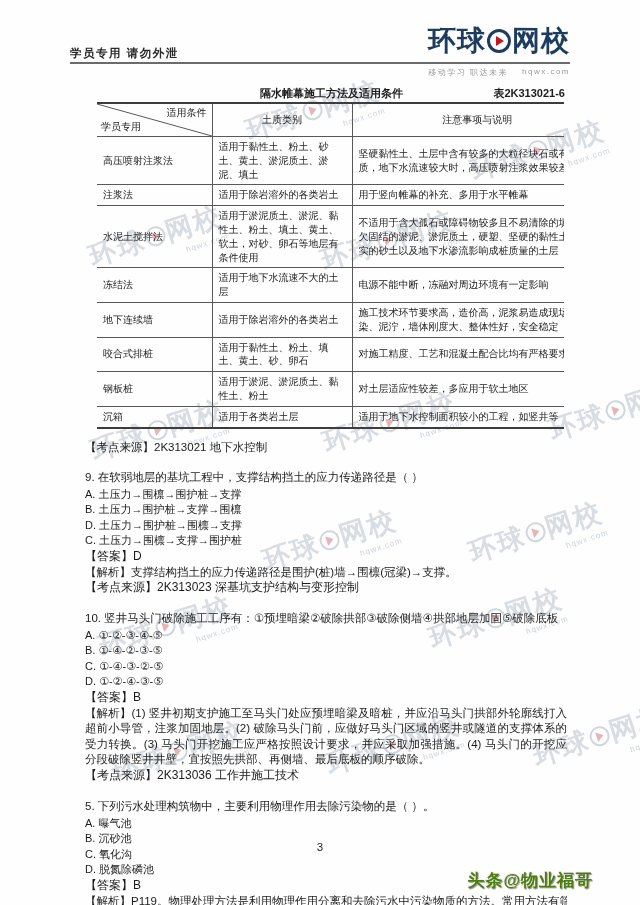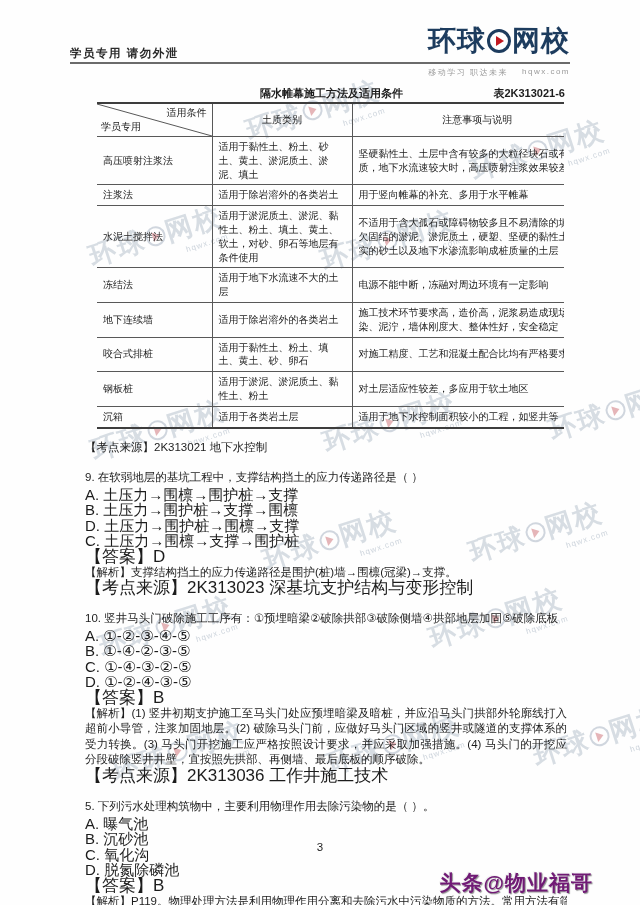--- a/index.html
+++ b/index.html
@@ -44,29 +44,29 @@
   table.grid td + td{border-left:1px solid #585858;}
   .cell-method{text-align:left;}
   .hdr{text-align:center;font-weight:normal;}
   .diag{position:relative;height:32px;padding:0 !important;}
   .diag svg{position:absolute;inset:0;}
   .diag-top{position:absolute;top:2px;right:5px;}
   .diag-bottom{position:absolute;bottom:2px;left:4px;}
 
   .src{font-size:11.5px;margin:11px 0 0;}
   .stem{font-size:11.5px;line-height:16px;margin:14px 0 2px;white-space:nowrap;overflow:hidden;}
-  .opt{font-size:15px;line-height:15.6px;}
-  .ans{font-size:17px;line-height:15.6px;}
+  .opt{font-size:11px;line-height:15.6px;}
+  .ans{font-size:12px;line-height:15.6px;}
   .ana{font-size:11.5px;line-height:15.6px;text-align:justify;margin:0;}
   .ana-clip{white-space:nowrap;overflow:hidden;text-align:left;}
 
   
   .page-num{position:absolute;left:0;right:0;top:841px;text-align:center;font-size:11.5px;z-index:2;}
-  .credit{position:absolute;right:47px;top:869px;z-index:2;font-size:21px;font-weight:bold;
-          letter-spacing:1px;color:#701a75;
+  .credit{position:absolute;right:47px;top:869px;z-index:2;font-size:17px;font-weight:bold;
+          letter-spacing:1px;color:#4d7c0f;
           text-shadow:-1px -1px 0 #f2f2f2, 1px 1px 1px #909090;margin-left:40px;}
 </style>
 </head>
 <body>
 
 <div class="page">
 
   <div class="wm-layer">
     <div class="wm" style="left:245px;top:92px">
         <div class="wm-logo"><span>环球</span><span class="wm-dot"><span class="wm-play"></span></span><span>网校</span></div>

